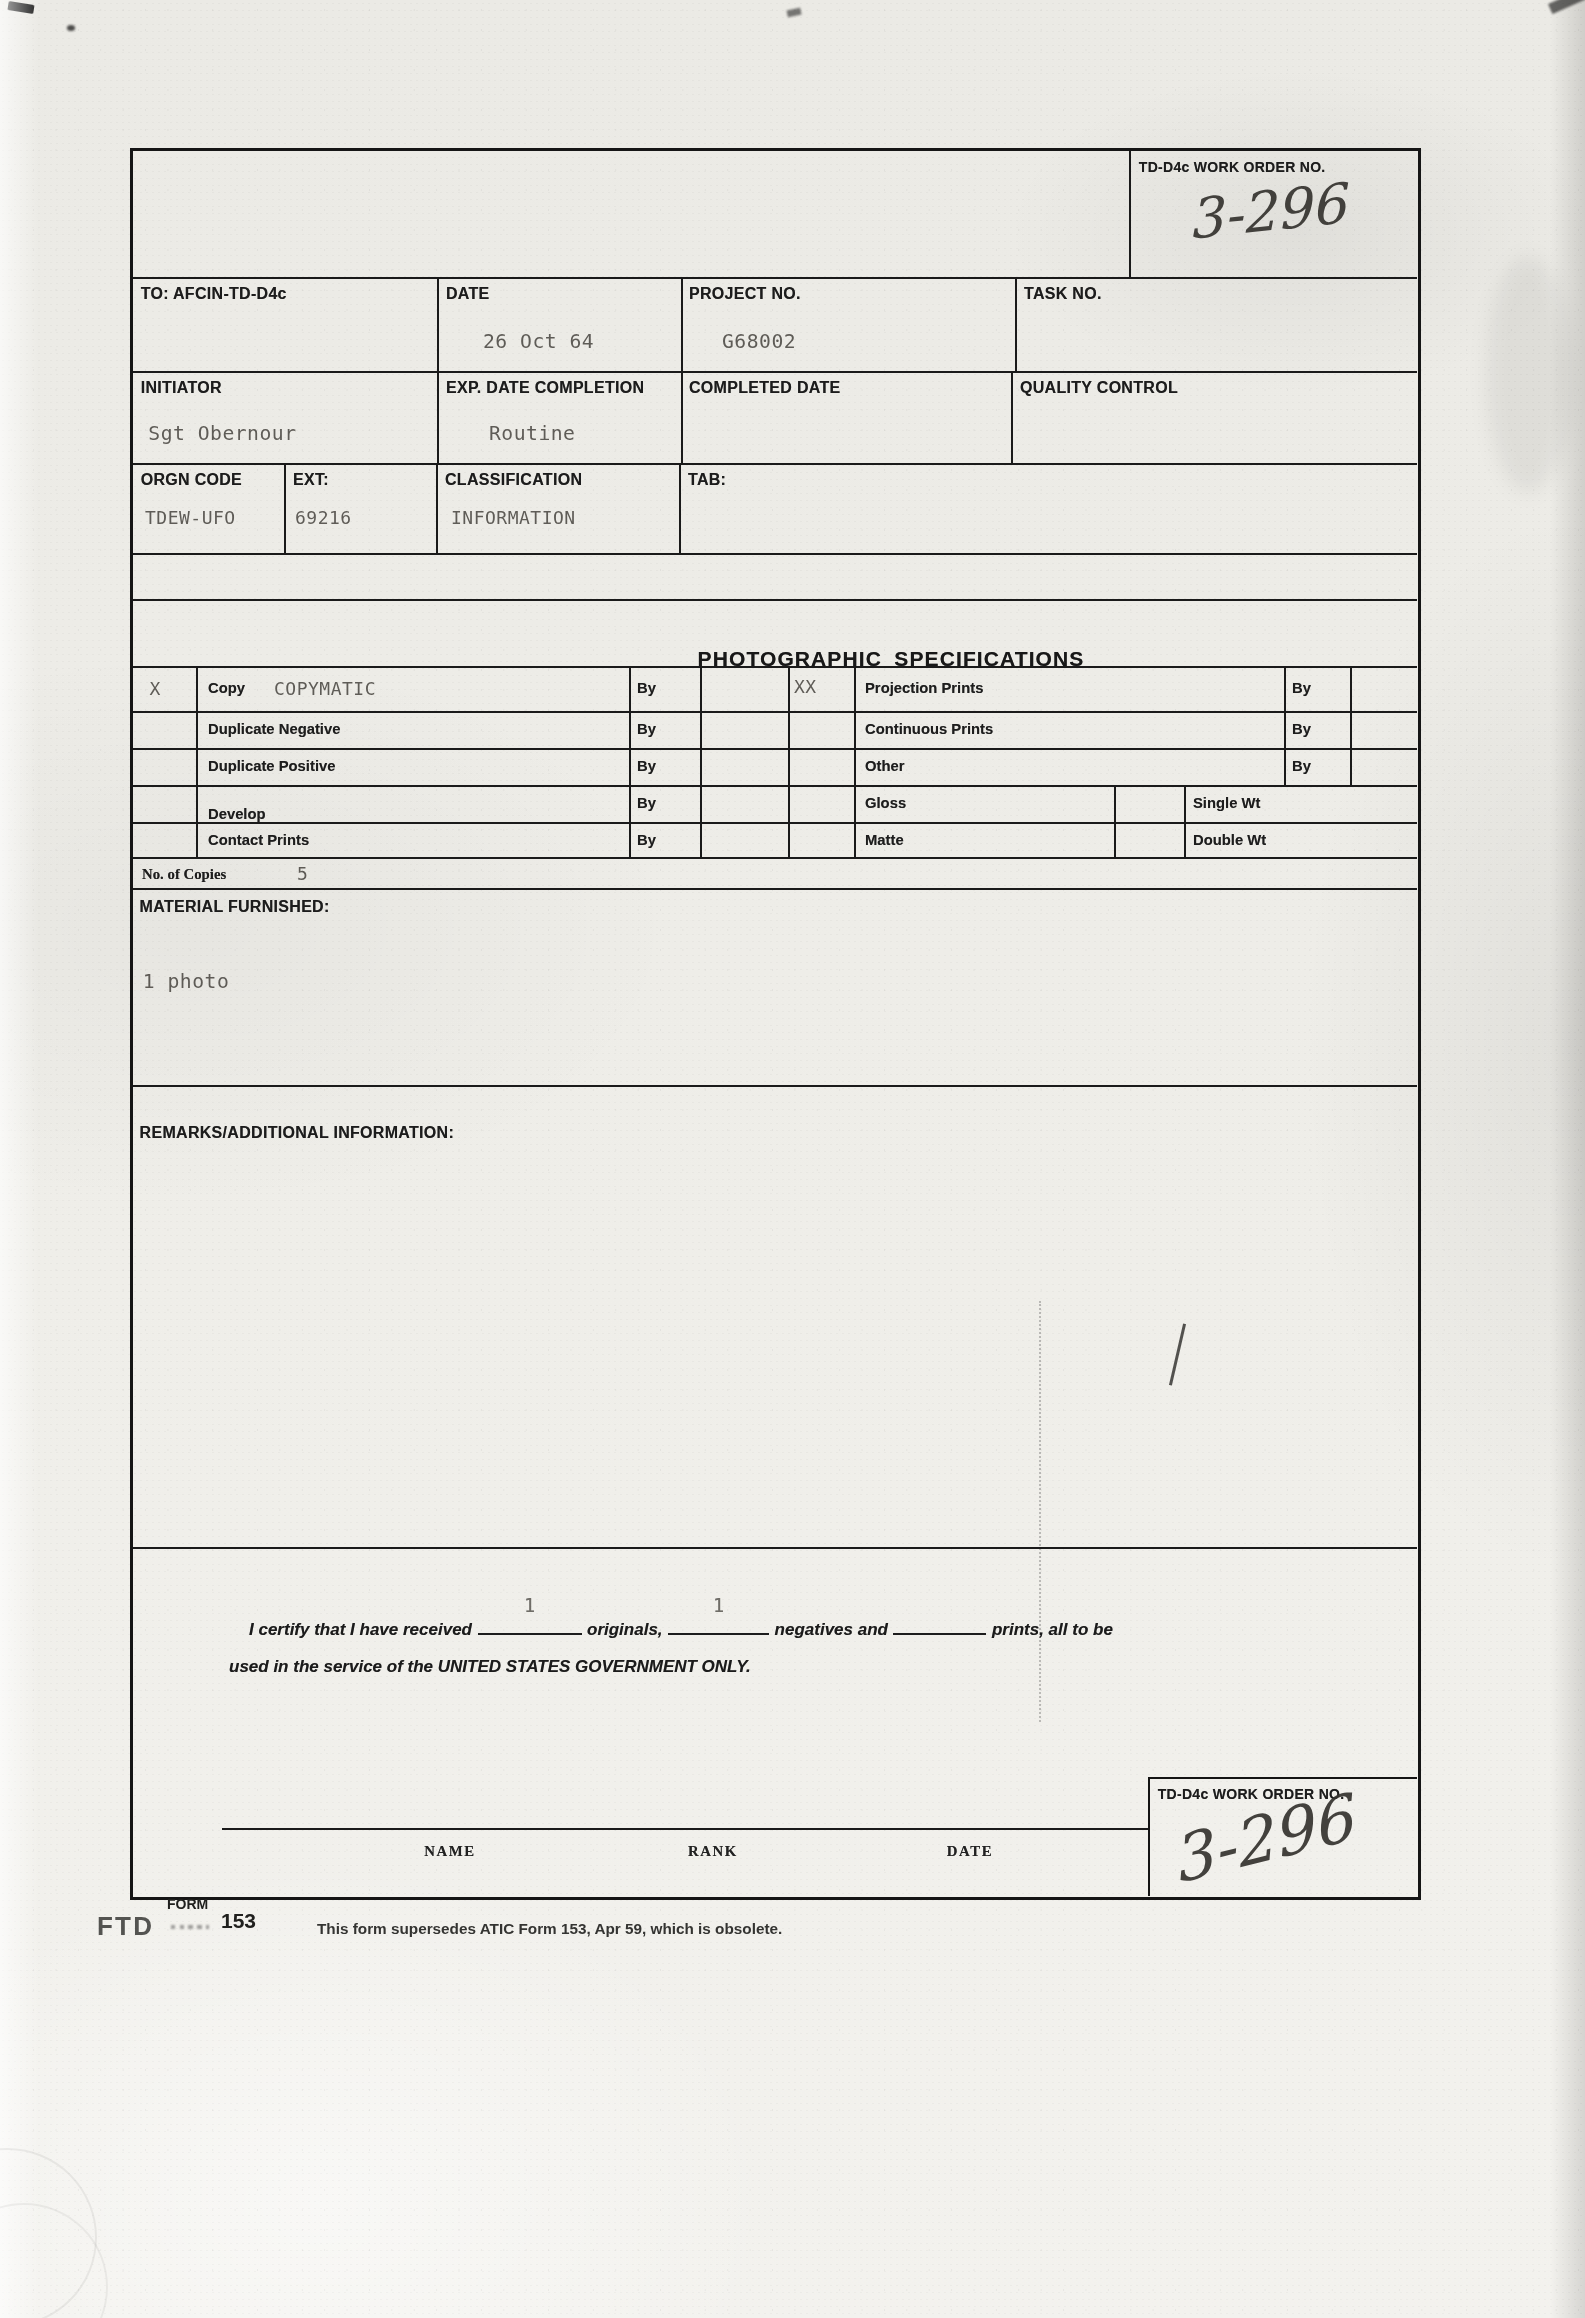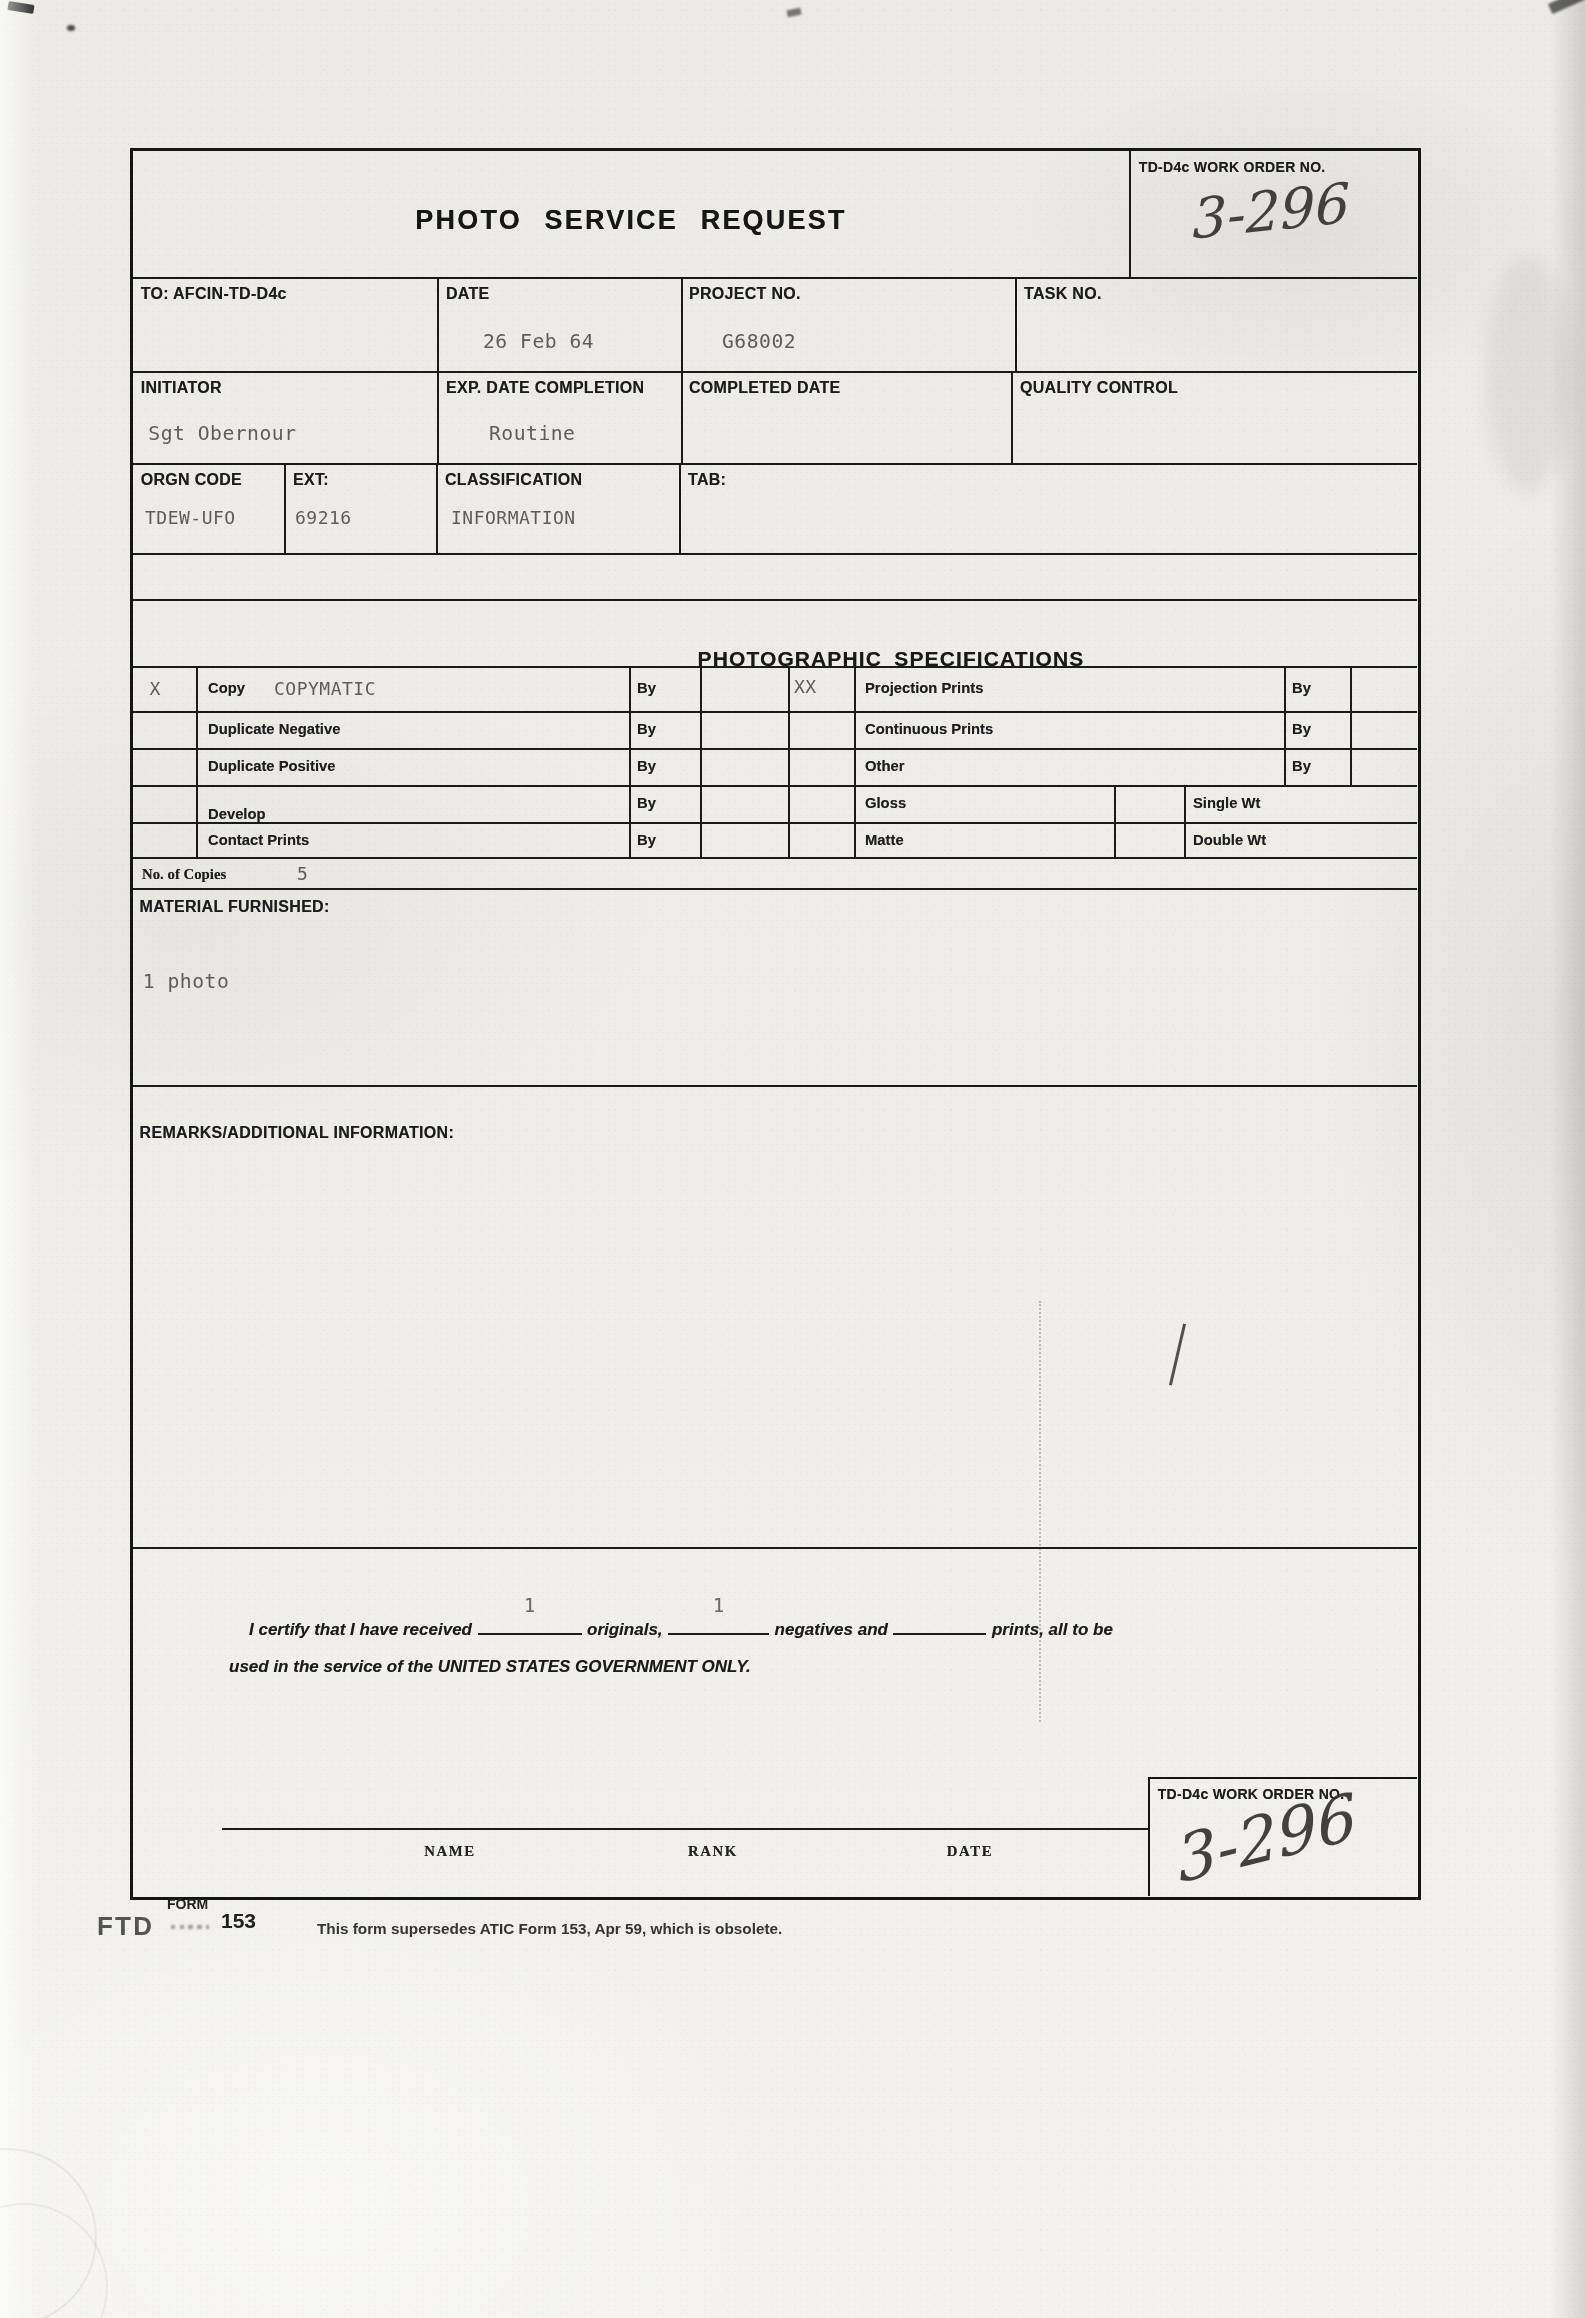--- a/index.html
+++ b/index.html
@@ -64,35 +64,34 @@
   <div class="art" style="left:1487px;top:257px;width:82px;height:235px;background:rgba(0,0,0,.06);border-radius:50%;filter:blur(9.8px);"></div>
   <div class="art" style="left:1176px;top:1323px;width:2.7px;height:63px;background:#2c2b28;transform:rotate(13deg);filter:blur(0.3px);opacity:.8;"></div>
   <div class="art" style="left:1039px;top:1301px;height:421px;width:0;border-left:2.2px dotted rgba(45,45,45,.28);filter:blur(0.3px);"></div>
   <div class="art" style="left:-82px;top:2148px;width:175px;height:175px;border:2.2px solid rgba(0,0,0,.06);border-radius:50%;"></div>
   <div class="art" style="left:-60px;top:2203px;width:164px;height:164px;border:2.2px solid rgba(0,0,0,.05);border-radius:50%;"></div>
 
   <div id="form">
 
     <div class="hline" style="left:0;top:126px;width:1284px;"></div>
     <div class="vline" style="left:996px;top:0;height:126px;"></div>
-    <div class="big-title" style="left:0;top:54px;width:996px;text-align:center;">PHOTO SERVICE REQUEST</div>
     <div class="wo-box" style="left:996px;top:0;width:292px;height:126px;">
       <span class="lbl lbl-sm" style="left:9.8px;top:7.7px;">TD-D4c WORK ORDER NO.</span>
       <span class="hand" style="left:63px;top:28px;font-size:55px;transform:rotate(-6deg) skewX(-6deg);">3-296</span>
     </div>
 
     <div class="hline" style="left:0;top:220px;width:1284px;"></div>
     <div class="vline" style="left:304px;top:126px;height:94px;"></div>
     <div class="vline" style="left:548px;top:126px;height:94px;"></div>
     <div class="vline" style="left:882px;top:126px;height:94px;"></div>
     <span class="lbl" style="left:7.7px;top:134px;">TO:  AFCIN-TD-D4c</span>
     <span class="lbl" style="left:313px;top:134px;">DATE</span>
     <span class="lbl" style="left:556px;top:134px;">PROJECT NO.</span>
     <span class="lbl" style="left:891px;top:134px;">TASK NO.</span>
-    <span class="typed" style="left:350px;top:179px;">26 Feb 64</span>
+    <span class="typed" style="left:350px;top:179px;">26 Oct 64</span>
     <span class="typed" style="left:589px;top:179px;">G68002</span>
 
     <div class="hline" style="left:0;top:312px;width:1284px;"></div>
     <div class="vline" style="left:304px;top:220px;height:92px;"></div>
     <div class="vline" style="left:548px;top:220px;height:92px;"></div>
     <div class="vline" style="left:878px;top:220px;height:92px;"></div>
     <span class="lbl" style="left:7.7px;top:228px;">INITIATOR</span>
     <span class="lbl" style="left:313px;top:228px;">EXP. DATE COMPLETION</span>
     <span class="lbl" style="left:556px;top:228px;">COMPLETED DATE</span>
     <span class="lbl" style="left:887px;top:228px;">QUALITY CONTROL</span>

